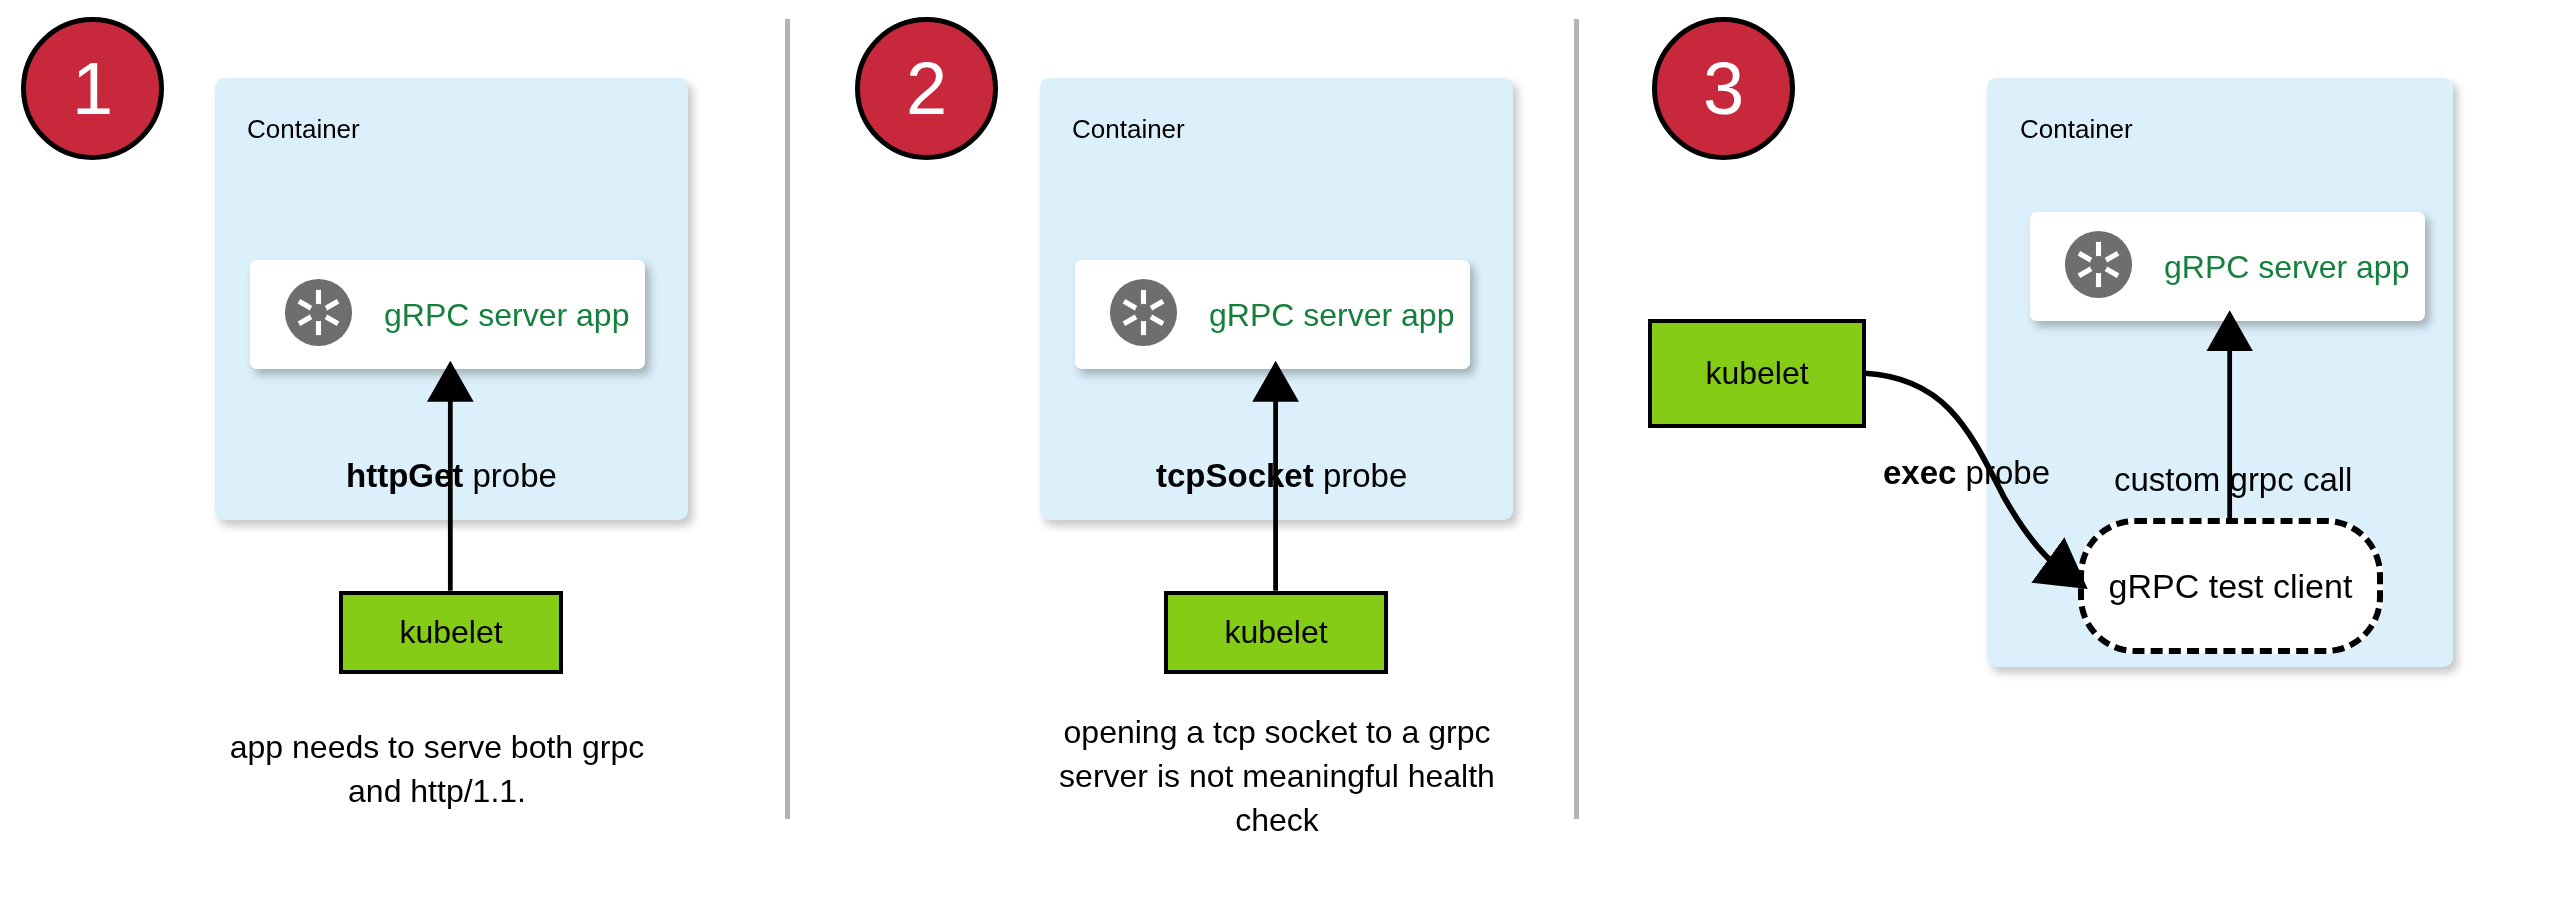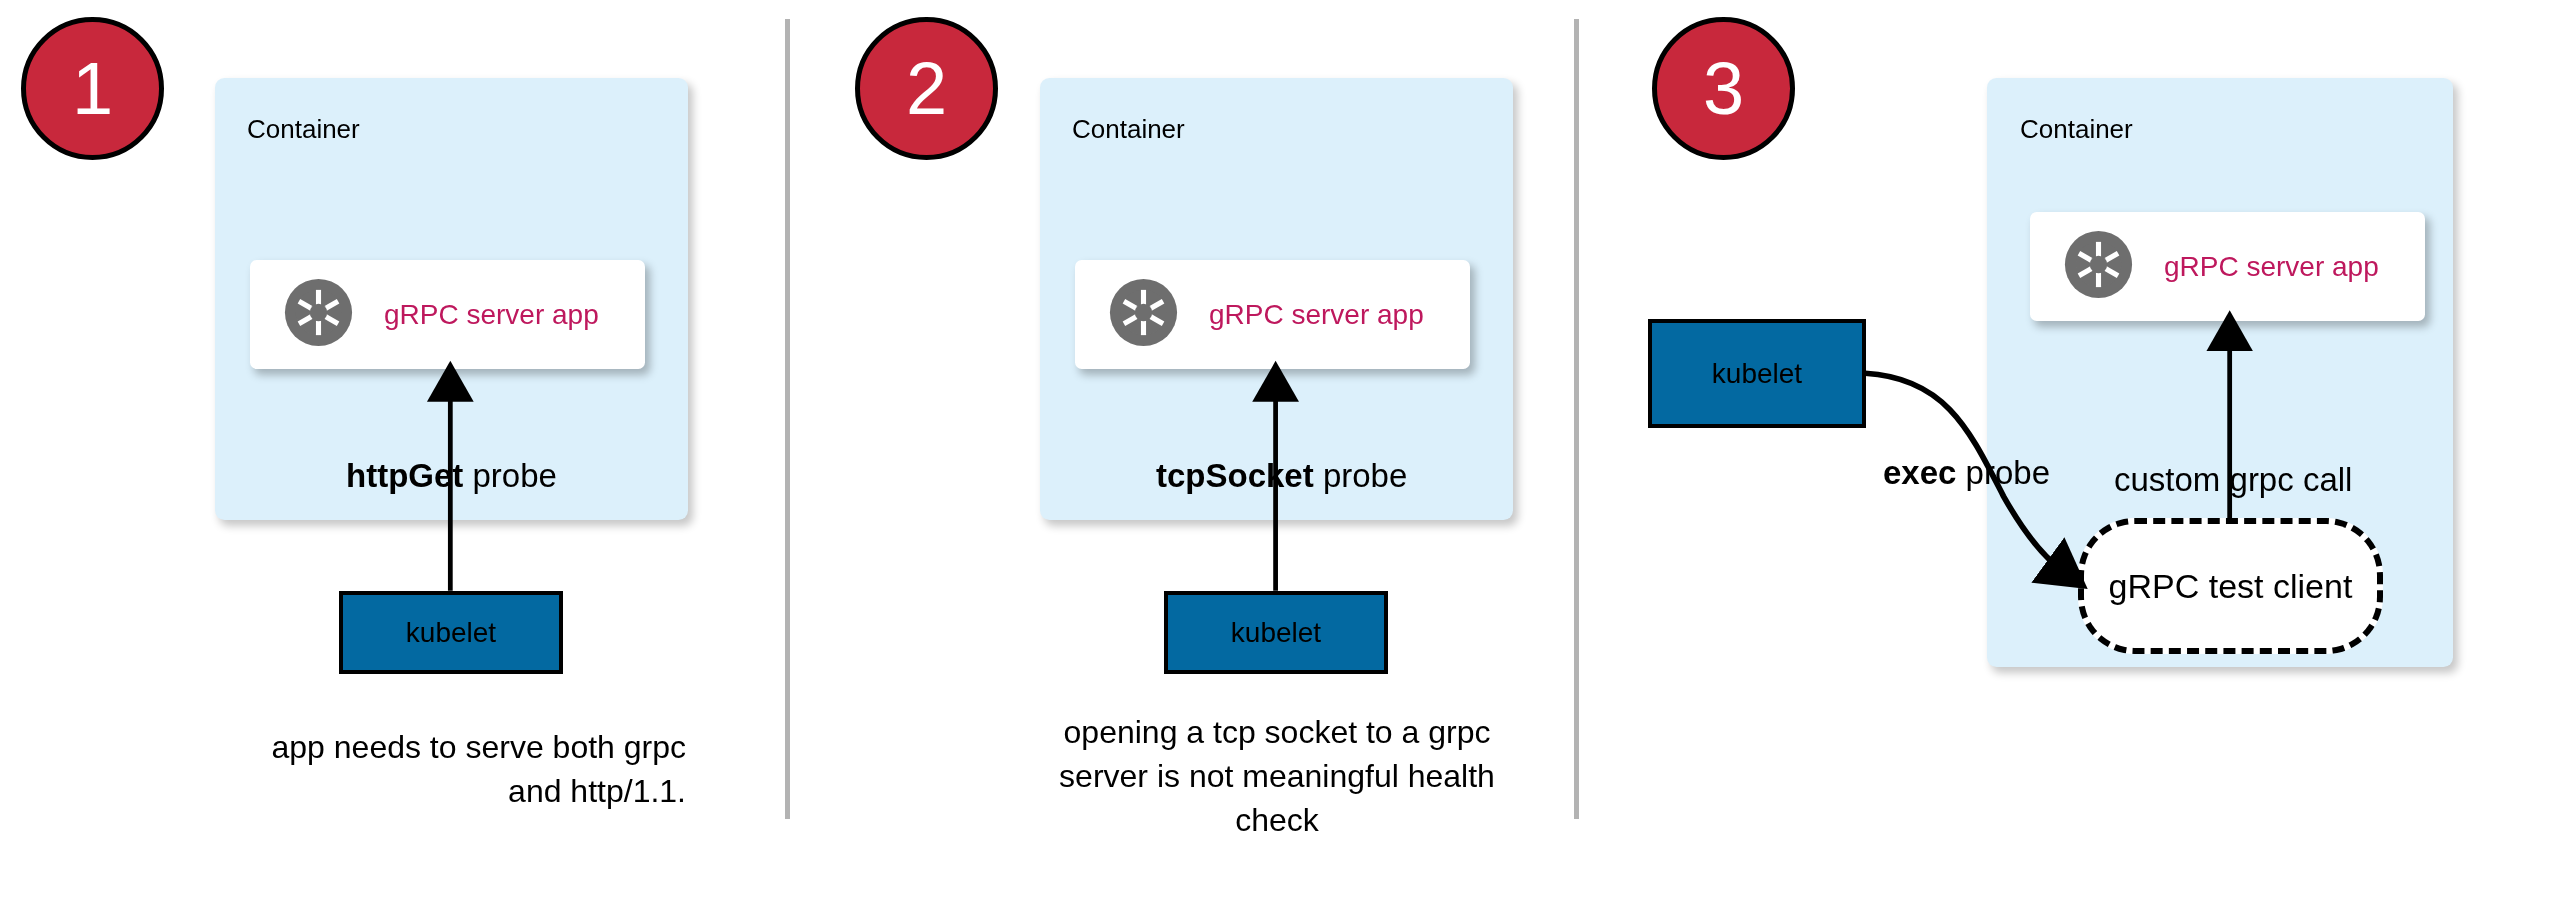--- a/index.html
+++ b/index.html
@@ -46,31 +46,31 @@
   
   .app-card{
     position:absolute;
     background:#ffffff;
     border-radius:6.7px;
     box-shadow:4.8px 5.7px 8.6px rgba(0,0,0,0.26);
     display:flex;align-items:center;
   }
   .app-card .icon{flex:0 0 auto;margin-left:32px;display:block;}
   .app-card .app-label{
-    font-size:28px;line-height:1;white-space:nowrap;margin-left:29px;color:#be185d;
+    font-size:32px;line-height:1;white-space:nowrap;margin-left:29px;color:#15803d;
   }
 
   
   .plain-box{
     position:absolute;
-    background:#0369a1;
+    background:#84cc16;
     border:4.8px solid #000000;
     box-sizing:border-box;
     display:flex;align-items:center;justify-content:center;
-    font-size:28px;color:#000;
+    font-size:32px;color:#000;
   }
 
   
   .dashed-pill{
     position:absolute;
     background:#ffffff;
     border:6.7px dashed #000000;
     border-radius:57px;
     box-sizing:border-box;
     display:flex;align-items:center;justify-content:center;
@@ -136,21 +136,21 @@
     </span>
     <span class="app-label">gRPC server app</span>
   </div>
 
   <div class="edge-label" style="left:346px;top:459px;">
     <b>httpGet</b><span> probe</span>
   </div>
 
   <div class="plain-box" style="left:339px;top:591px;width:224px;height:83px;">kubelet</div>
 
-  <div class="caption" style="left:228px;top:725px;width:458px;text-align:right;">app needs to serve both grpc and http/1.1.</div>
+  <div class="caption" style="left:208px;top:725px;width:458px;">app needs to serve both grpc and http/1.1.</div>
 
   <div class="badge" style="left:855px;top:17px;">2</div>
 
   <div class="container-box" style="left:1040px;top:78px;width:473px;height:442px;"></div>
   <div class="container-label" style="left:1072px;top:116px;">Container</div>
 
   <div class="app-card" style="left:1075px;top:260px;width:395px;height:109px;">
     <span class="icon">
       <svg width="73" height="73" viewBox="0 0 100 100" aria-hidden="true">
         <circle cx="50" cy="50" r="46" fill="#6e6e6e"></circle>

